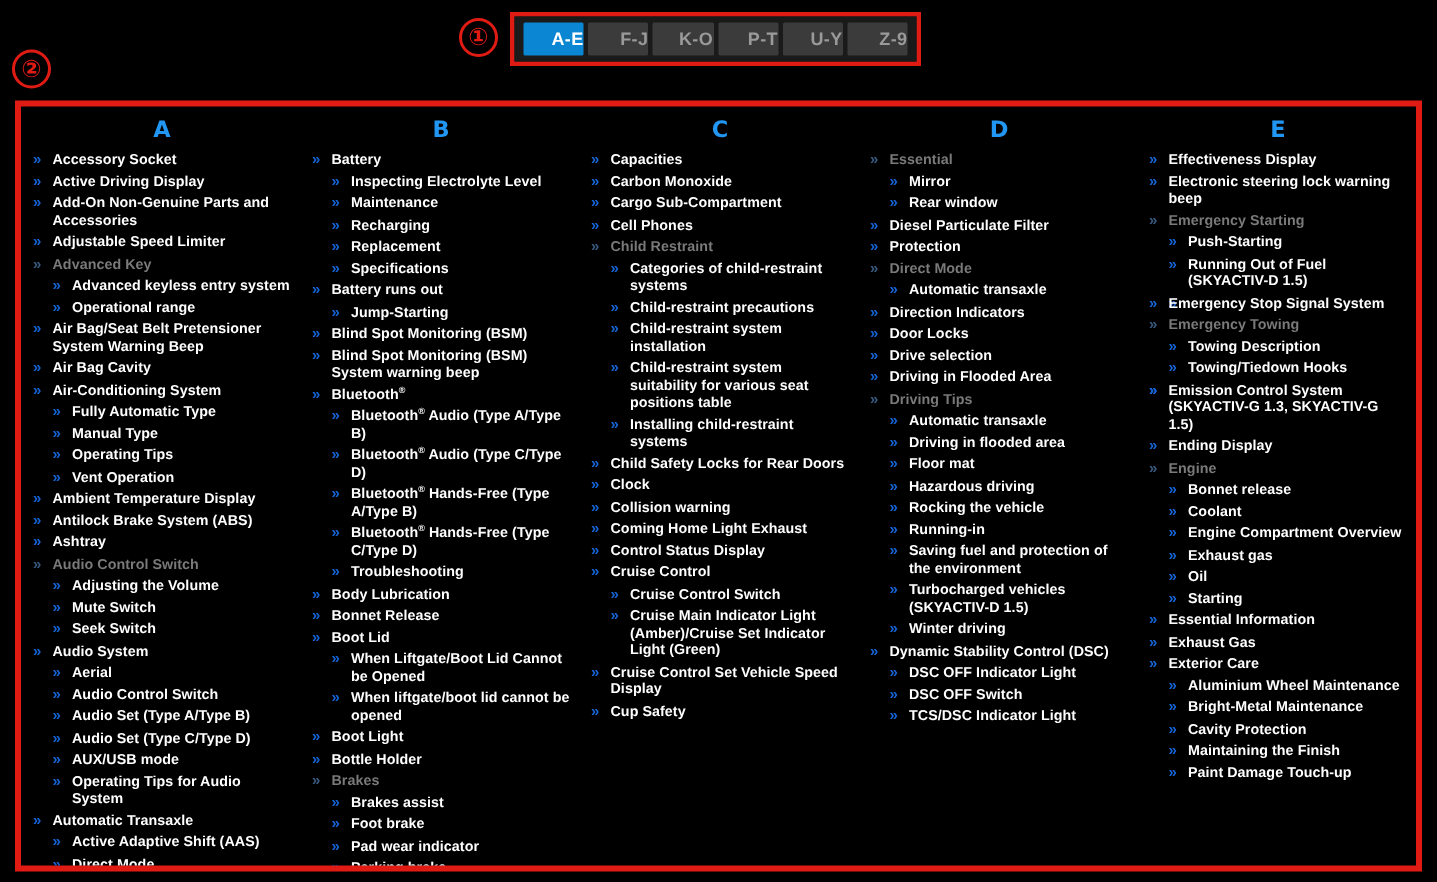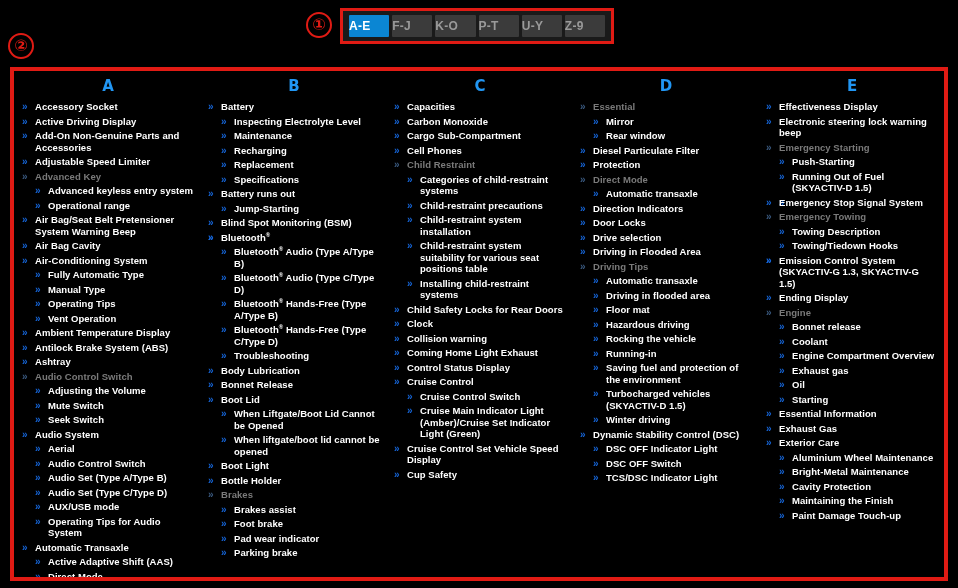--- a/index.html
+++ b/index.html
@@ -43,21 +43,21 @@
     display: flex;
     align-items: center;
     gap: 3px;
     padding: 4px 6px;
     background: #1a1a1a;
   }
   .tab {
     flex: 1 1 0;
     height: 22px;
     line-height: 22px;
-    text-align: left;
+    text-align: right;
     font-size: 12px;
     font-weight: bold;
     letter-spacing: 0.3px;
     color: #9a9a9a;
     background: #3b3b3b;
     border-radius: 1px;
     cursor: pointer;
     user-select: none;
   }
   .tab.active { background: #0b86d3; color: #ffffff; }
@@ -192,21 +192,21 @@
               <li class="entry sub"><span class="arrow">»</span><span class="label">Maintenance</span></li>
               <li class="entry sub"><span class="arrow">»</span><span class="label">Recharging</span></li>
               <li class="entry sub"><span class="arrow">»</span><span class="label">Replacement</span></li>
               <li class="entry sub"><span class="arrow">»</span><span class="label">Specifications</span></li>
             </ul>
             <li class="entry"><span class="arrow">»</span><span class="label">Battery runs out</span></li>
             <ul class="lvl2">
               <li class="entry sub"><span class="arrow">»</span><span class="label">Jump-Starting</span></li>
             </ul>
             <li class="entry"><span class="arrow">»</span><span class="label">Blind Spot Monitoring (BSM)</span></li>
-            <li class="entry"><span class="arrow">»</span></li>
+            <li class="entry"><span class="arrow">»</span><span class="label">Blind Spot Monitoring (BSM) System warning beep</span></li>
             <li class="entry"><span class="arrow">»</span><span class="label">Bluetooth<sup>®</sup></span></li>
             <ul class="lvl2">
               <li class="entry sub"><span class="arrow">»</span><span class="label">Bluetooth<sup>®</sup> Audio (Type A/Type B)</span></li>
               <li class="entry sub"><span class="arrow">»</span><span class="label">Bluetooth<sup>®</sup> Audio (Type C/Type D)</span></li>
               <li class="entry sub"><span class="arrow">»</span><span class="label">Bluetooth<sup>®</sup> Hands-Free (Type A/Type B)</span></li>
               <li class="entry sub"><span class="arrow">»</span><span class="label">Bluetooth<sup>®</sup> Hands-Free (Type C/Type D)</span></li>
               <li class="entry sub"><span class="arrow">»</span><span class="label">Troubleshooting</span></li>
             </ul>
             <li class="entry"><span class="arrow">»</span><span class="label">Body Lubrication</span></li>
             <li class="entry"><span class="arrow">»</span><span class="label">Bonnet Release</span></li>

